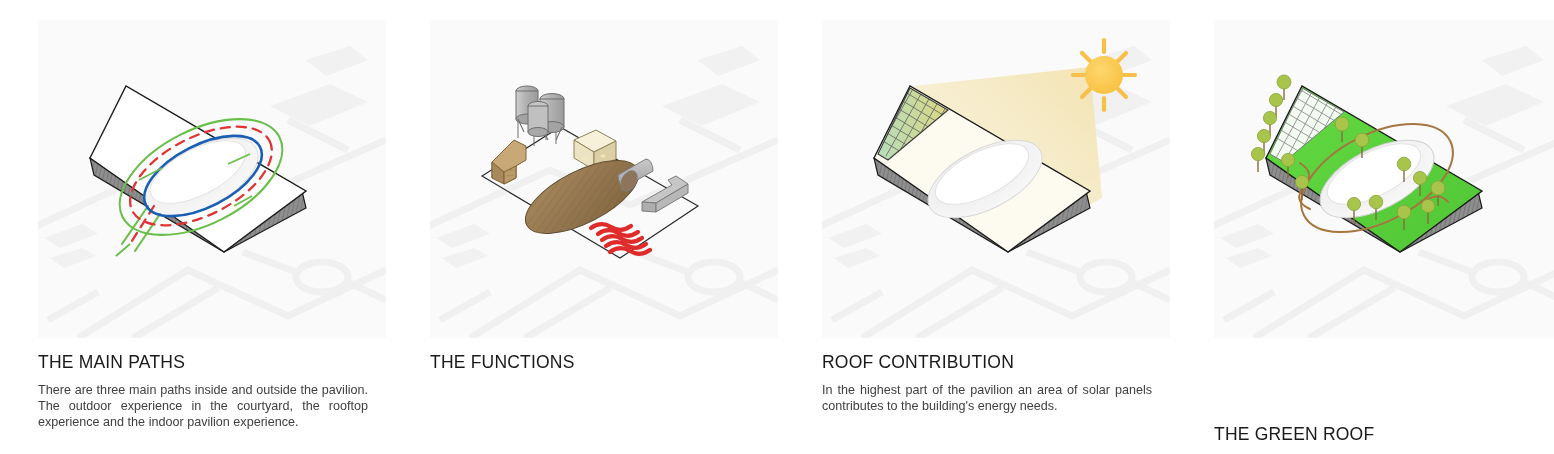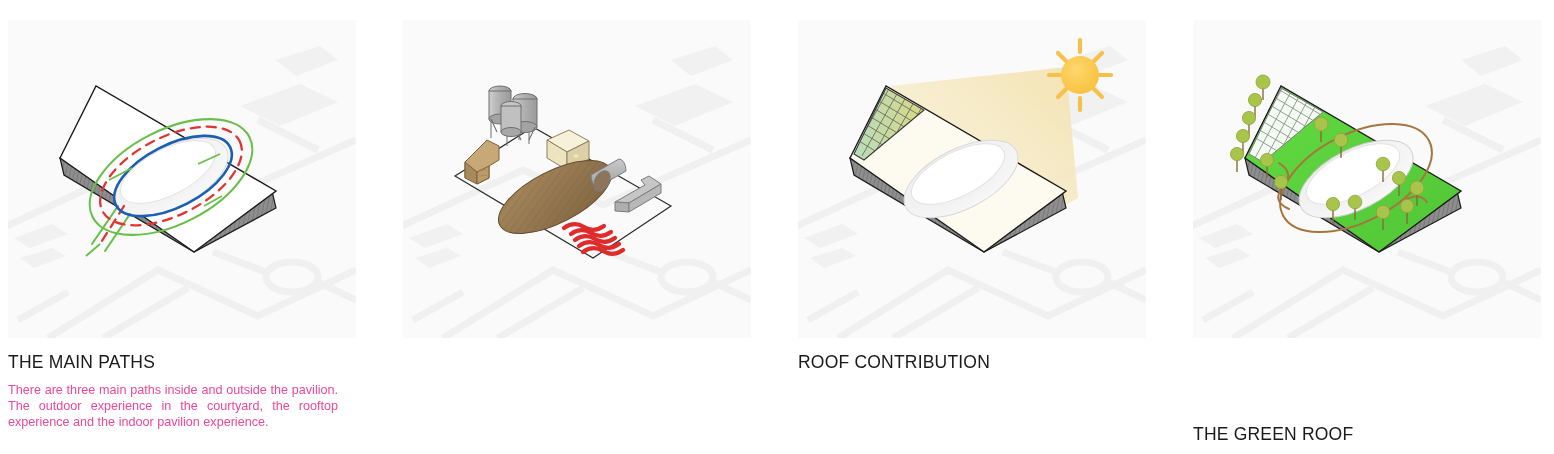--- a/index.html
+++ b/index.html
@@ -7,21 +7,21 @@
     width:1554px;height:454px;
     background:#ffffff;
     font-family:"Liberation Sans", sans-serif;
     overflow:hidden;
   }
   .board{
     position:relative;
     width:1554px;height:454px;
     display:flex;
     box-sizing:border-box;
-    padding:20px 0 0 8px;
+    padding:20px 0 0 38px;
   }
   .panel{
     width:351px;
     margin-right:44px;
     display:flex;
     flex-direction:column;
   }
   .panel:last-child{margin-right:8px;justify-content:space-between;}
 
   .figure{
@@ -40,21 +40,21 @@
     font-size:17.5px;
     letter-spacing:.2px;
     color:#1a1a1a;
     font-weight:400;
     margin:0 0 9px 0;
     white-space:nowrap;
   }
   .cap-body{
     font-size:12.6px;
     line-height:16.2px;
-    color:#ec4899;
+    color:#404040;
     text-align:justify;
     margin:0;
   }
 </style>
 </head>
 <body>
 
 <div class="board">
 
   <div class="panel">
@@ -244,20 +244,21 @@
         </g>
 
         <g stroke="#7c7c7c" stroke-width="1">
           <polygon points="212,182 242,165 238,160 246,156 258,164 226,183" fill="#c6c6c6"></polygon>
           <polygon points="212,182 226,183 226,192 212,191" fill="#aeaeae"></polygon>
           <polygon points="226,183 258,164 258,173 226,192" fill="#b8b8b8"></polygon>
         </g>
       </svg>
     </div>
     <div class="caption">
+      <h2 class="cap-title">THE FUNCTIONS</h2>
     </div>
   </div>
 
   <div class="panel">
     <div class="figure">
       <svg width="348" height="318" viewBox="0 0 348 318">
         <defs>
           <pattern id="p3hatch" width="4" height="8" patternUnits="userSpaceOnUse" patternTransform="rotate(12)">
             <rect width="4" height="8" fill="#8e8e8e"></rect>
             <line x1="0" y1="0" x2="0" y2="8" stroke="#6a6a6a" stroke-width="1.2"></line>
@@ -334,20 +335,21 @@
             <line x1="296" y1="69" x2="304" y2="77"></line>
             <line x1="304" y1="33" x2="296" y2="41"></line>
             <line x1="268" y1="69" x2="260" y2="77"></line>
           </g>
           <circle cx="282" cy="55" r="19" fill="url(#p3sun)"></circle>
         </g>
       </svg>
     </div>
     <div class="caption">
       <h2 class="cap-title">ROOF CONTRIBUTION</h2>
+      <p class="cap-body">In the highest part of the pavilion an area of solar panels contributes to the building's energy needs.</p>
     </div>
   </div>
 
   <div class="panel">
     <div class="figure">
       <svg width="348" height="318" viewBox="0 0 348 318">
         <defs>
           <pattern id="p4hatch" width="4" height="8" patternUnits="userSpaceOnUse" patternTransform="rotate(12)">
             <rect width="4" height="8" fill="#8e8e8e"></rect>
             <line x1="0" y1="0" x2="0" y2="8" stroke="#666" stroke-width="1.2"></line>

